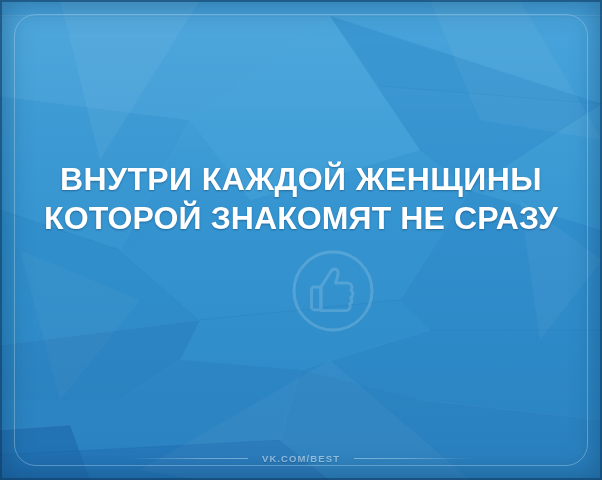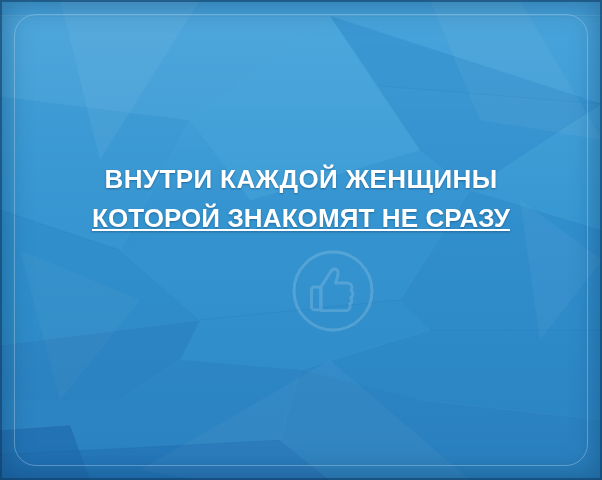--- a/index.html
+++ b/index.html
@@ -40,28 +40,28 @@
     pointer-events:none;
   }
   .thumb-wm svg{width:100%;height:100%;display:block;}
   
   .quote{
     position:absolute;
     left:0;right:0;top:160px;
     text-align:center;
     color:#ffffff;
     font-weight:bold;
-    font-size:26px;
+    font-size:32px;
     line-height:39px;
     letter-spacing:.4px;
     text-shadow:0 1px 2px rgba(10,52,92,.45);
     white-space:nowrap;
   }
   .quote .ln{display:block;}
-  .quote .ln.l3{letter-spacing:.1px;text-decoration:underline;}
+  .quote .ln.l3{letter-spacing:.1px;}
   
   .footer{
     position:absolute;
     left:0;right:0;bottom:12px;
     height:20px;
     display:flex;align-items:center;justify-content:center;
     gap:14px;
     pointer-events:none;
   }
   .footer .rule{
@@ -148,16 +148,21 @@
         <path d="M23 29l7-11c.8-1.3 1.6-2.4 3-2.4 1.7 0 2.8 1.3 2.8 3.1 0 2-1.2 5-1.9 7.3h8.6c2.1 0 3.6 1.5 3.6 3.3 0 .9-.3 1.6-.8 2.2.9.6 1.5 1.5 1.5 2.6 0 1.2-.6 2.2-1.6 2.8.5.6.8 1.3.8 2.1 0 1.2-.7 2.2-1.7 2.7.3.5.5 1.1.5 1.7 0 1.8-1.5 3.2-3.5 3.2H23z"></path>
       </g>
     </svg>
   </div>
 
   <div class="quote">
     <span class="ln l1">ВНУТРИ КАЖДОЙ ЖЕНЩИНЫ</span>
     <span class="ln l3">КОТОРОЙ ЗНАКОМЯТ НЕ СРАЗУ</span>
   </div>
 
+  <div class="footer">
+    <span class="rule left"></span>
+    <span class="wm">VK.COM/BEST</span>
+    <span class="rule right"></span>
+  </div>
 
   <div class="inner-border"></div>
   <div class="rim"></div>
 </div>
 
 </body></html>

